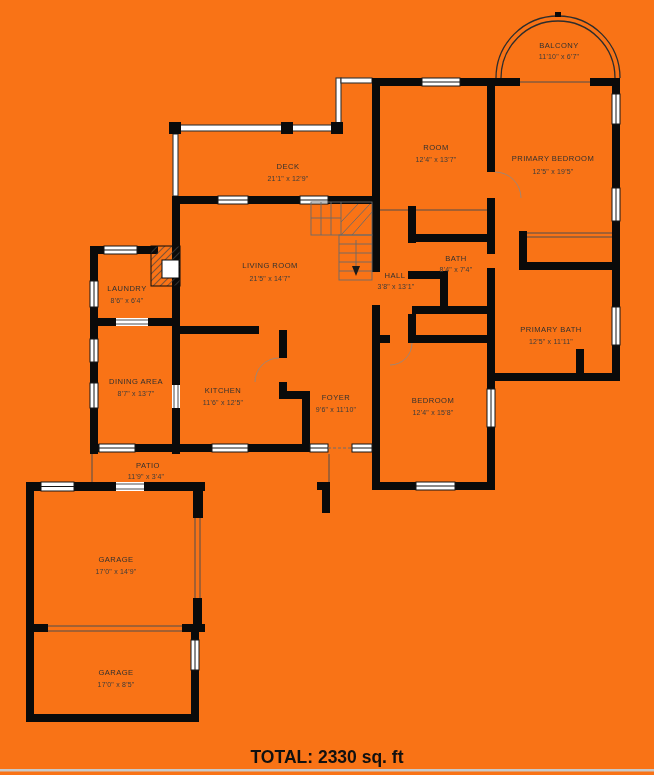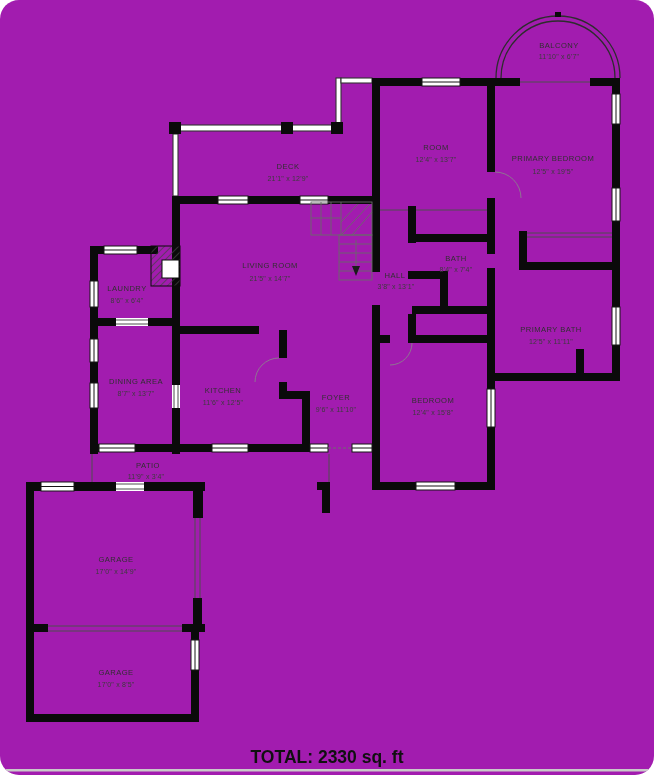--- a/index.html
+++ b/index.html
@@ -1,16 +1,16 @@
 <!DOCTYPE html>
 <html><head>
 <meta charset="utf-8">
 <style>
   html,body{margin:0;padding:0;background:#ffffff;}
-  .page{position:relative;width:654px;height:775px;background:#a21caf;overflow:hidden;border-radius:19px;}
+  .page{position:relative;width:654px;height:775px;background:#f97316;overflow:hidden;}
   svg{display:block;}
   .wall{fill:#0a0a0a;}
   .winbox{fill:#ffffff;stroke:#161616;stroke-width:1;}
   .winline{stroke:#161616;stroke-width:1;}
   .thin{stroke:#4f4f4f;stroke-width:1;fill:none;}
   .dashline{stroke:#6f6f6f;stroke-width:1;stroke-dasharray:3 2;fill:none;}
   .rail{fill:#ffffff;stroke:#333333;stroke-width:1.1;}
   .post{fill:#0a0a0a;}
   .stair{stroke:#6a6a6a;stroke-width:0.9;fill:none;}
   .stairfill{fill:#1a1a1a;}

